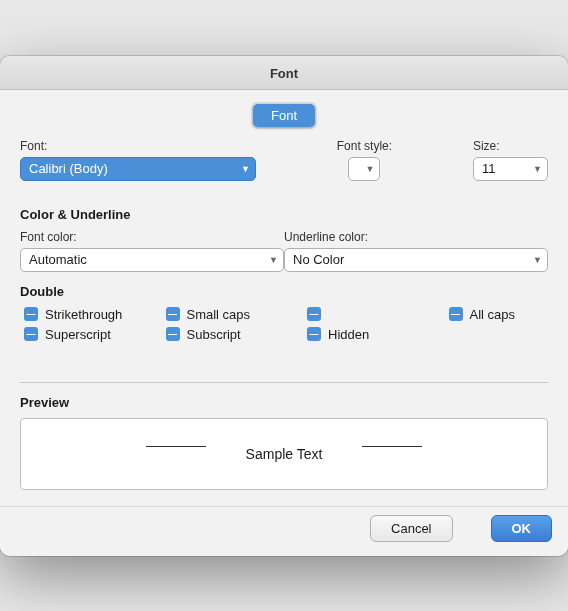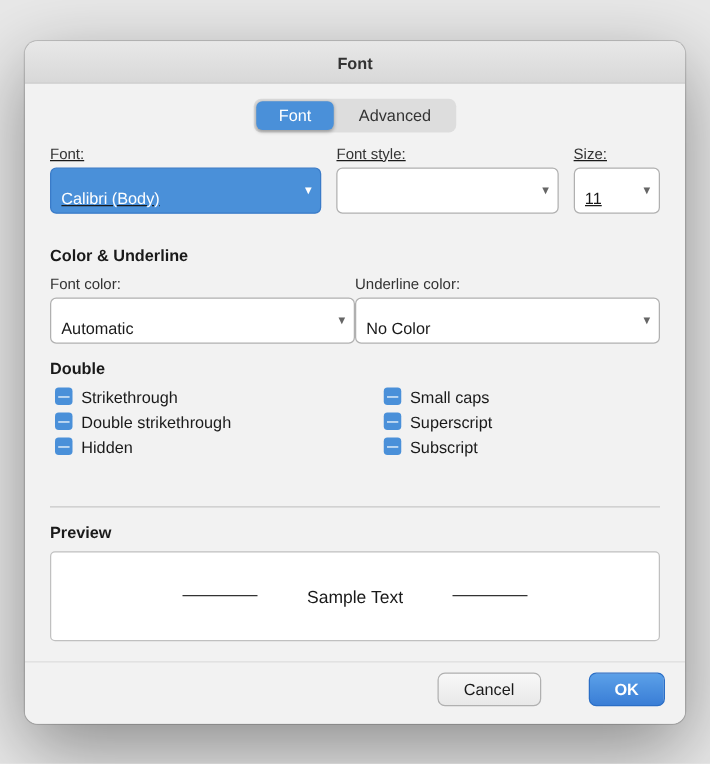--- a/index.html
+++ b/index.html
@@ -9,21 +9,21 @@
       font-size: 13px;
       background: #e8e8e8;
       display: flex;
       align-items: center;
       justify-content: center;
       min-height: 100vh;
       color: #1a1a1a;
     }
 
     .dialog {
-      width: 528px;
+      width: 568px;
       background: #f2f2f2;
       border-radius: 10px;
       box-shadow: 0 20px 60px rgba(0,0,0,0.4), 0 0 0 1px rgba(0,0,0,0.15);
       overflow: hidden;
     }
 
     .title-bar {
       background: linear-gradient(to bottom, #e8e8e8, #d8d8d8);
       border-bottom: 1px solid #c0c0c0;
       text-align: center;
@@ -71,50 +71,49 @@
 
     .content {
       padding: 0 20px 16px;
     }
 
     .row {
       display: flex;
       align-items: flex-end;
       gap: 12px;
       margin-bottom: 26px;
-      text-decoration: underline;
     }
 
     .field-group {
       display: flex;
       flex-direction: column;
       gap: 4px;
     }
 
     .field-group.font-field { flex: 2.2; }
-    .field-group.style-field { flex: 1.8; }
+    .field-group.style-field { flex: 1.8; align-items: center; }
     .field-group.size-field { flex: 0.7; }
 
     .field-label {
       font-size: 12px;
       color: #333;
       font-weight: 400;
     }
 
     .select-wrapper {
       position: relative;
       display: flex;
       align-items: center;
     }
 
     .select-input {
       appearance: none;
       -webkit-appearance: none;
       width: 100%;
-      padding: 16px 22px 4px 8px;
+      padding: 3px 22px 4px 8px;
       border: 1px solid #b0b0b0;
       border-radius: 5px;
       background: white;
       font-size: 13px;
       color: #1a1a1a;
       outline: none;
       cursor: pointer;
     }
 
     .select-input.highlighted {
@@ -143,21 +142,21 @@
       margin-top: 4px;
     }
 
     .effects-section {
       margin-top: 4px;
       margin-bottom: 4px;
     }
 
     .effects-grid {
       display: grid;
-      grid-template-columns: 1fr 1fr;
+      grid-template-columns: 1fr 1fr 1fr 1fr;
       gap: 5px 42px;
       padding-left: 4px;
     }
 
     .effect-item {
       display: flex;
       align-items: center;
       gap: 7px;
       font-size: 13px;
       color: #1a1a1a;
@@ -205,21 +204,21 @@
       align-items: center;
       justify-content: center;
       position: relative;
       overflow: hidden;
     }
 
     .preview-sample {
       font-size: 14px;
       color: #1a1a1a;
       display: flex;
-      align-items: center;
+      align-items: flex-start;
       gap: 40px;
     }
 
     .preview-line {
       width: 60px;
       height: 1px;
       background: #333;
     }
 
     .dialog-footer {
@@ -317,21 +316,20 @@
 
 <div class="dialog">
 
   <div class="title-bar">
     <span>Font</span>
   </div>
 
   <div class="tab-bar">
     <div class="tab-group">
       <button class="tab active">Font</button>
-      <button class="tab inactive">Advanced</button>
     </div>
   </div>
 
   <div class="content">
 
     <div class="row">
       <div class="field-group font-field">
         <label class="field-label">Font:</label>
         <div class="select-wrapper">
           <select class="select-input highlighted">
@@ -396,37 +394,40 @@
           <span>Strikethrough</span>
         </div>
 
         <div class="effect-item">
           <div class="effect-checkbox"></div>
           <span>Small caps</span>
         </div>
 
         <div class="effect-item">
           <div class="effect-checkbox"></div>
-          <span>Double strikethrough</span>
-        </div>
-
+        </div>
+
+        <div class="effect-item">
+          <div class="effect-checkbox"></div>
+          <span>All caps</span>
+        </div>
 
         <div class="effect-item">
           <div class="effect-checkbox"></div>
           <span>Superscript</span>
         </div>
 
         <div class="effect-item">
           <div class="effect-checkbox"></div>
+          <span>Subscript</span>
+        </div>
+
+        <div class="effect-item">
+          <div class="effect-checkbox"></div>
           <span>Hidden</span>
-        </div>
-
-        <div class="effect-item">
-          <div class="effect-checkbox"></div>
-          <span>Subscript</span>
         </div>
 
       </div>
     </div>
 
     <div class="spacer-section"></div>
 
     <div class="preview-section">
       <div class="preview-label">Preview</div>
       <div class="preview-box">

